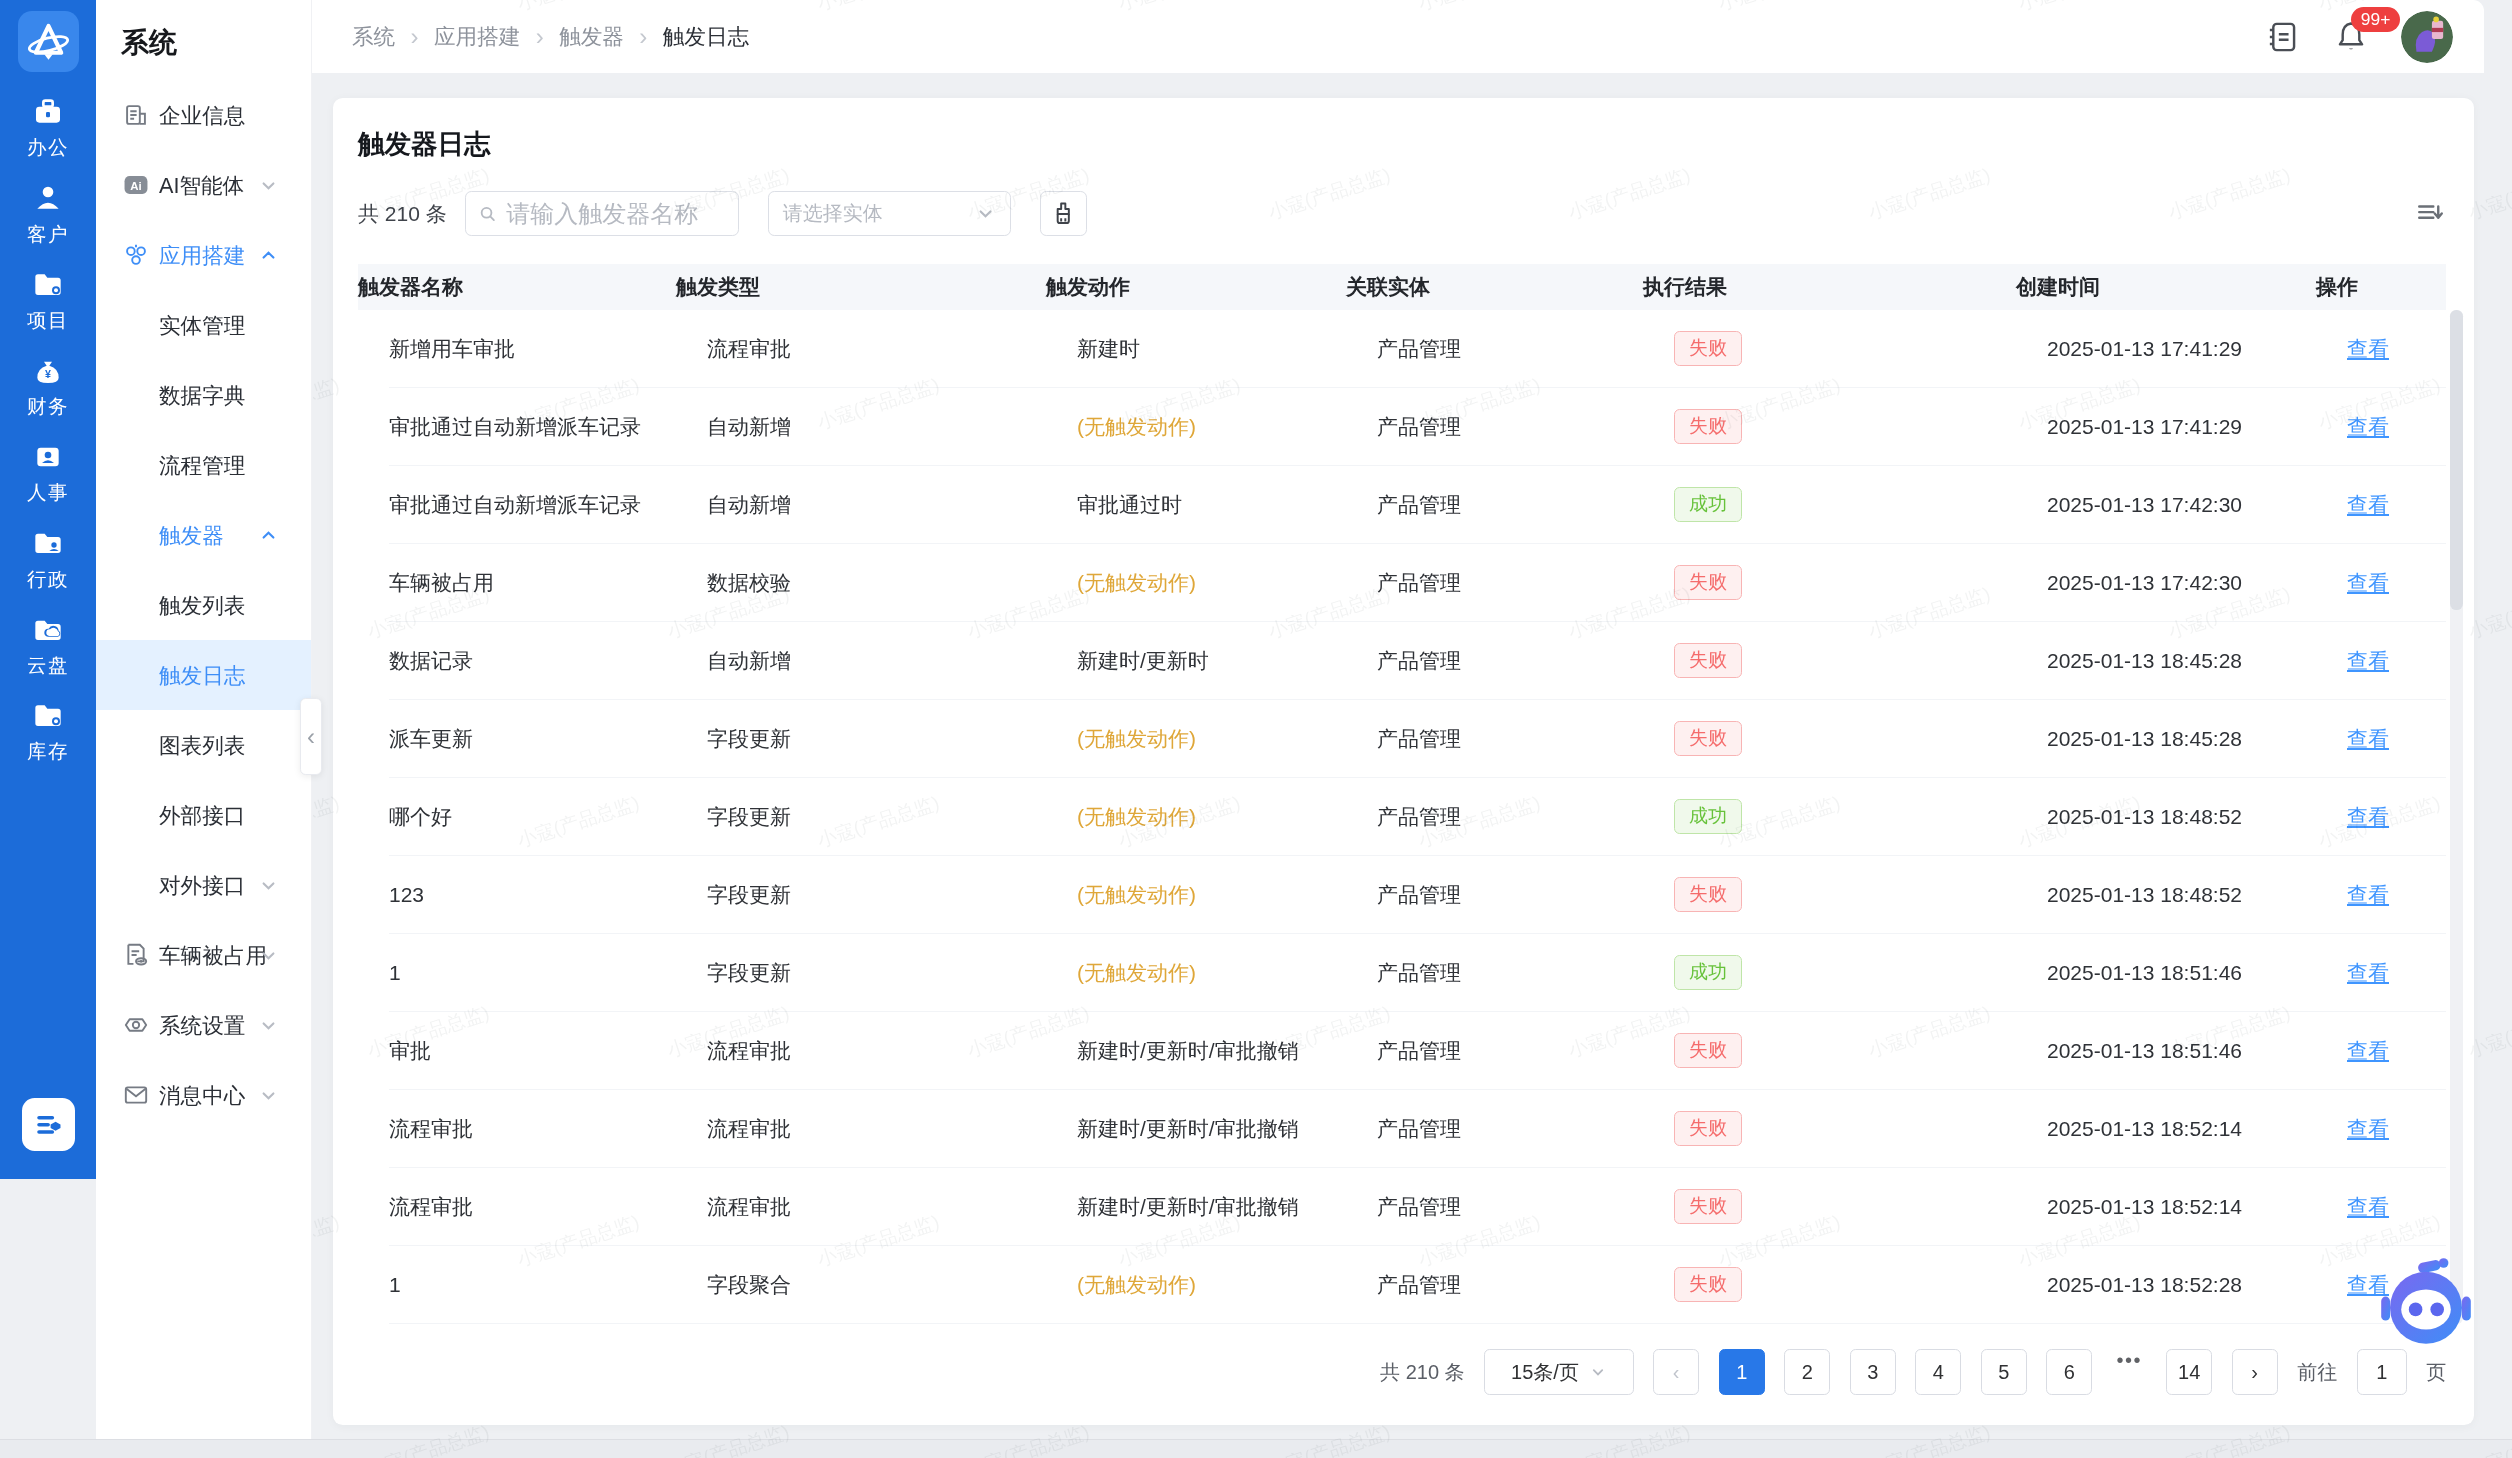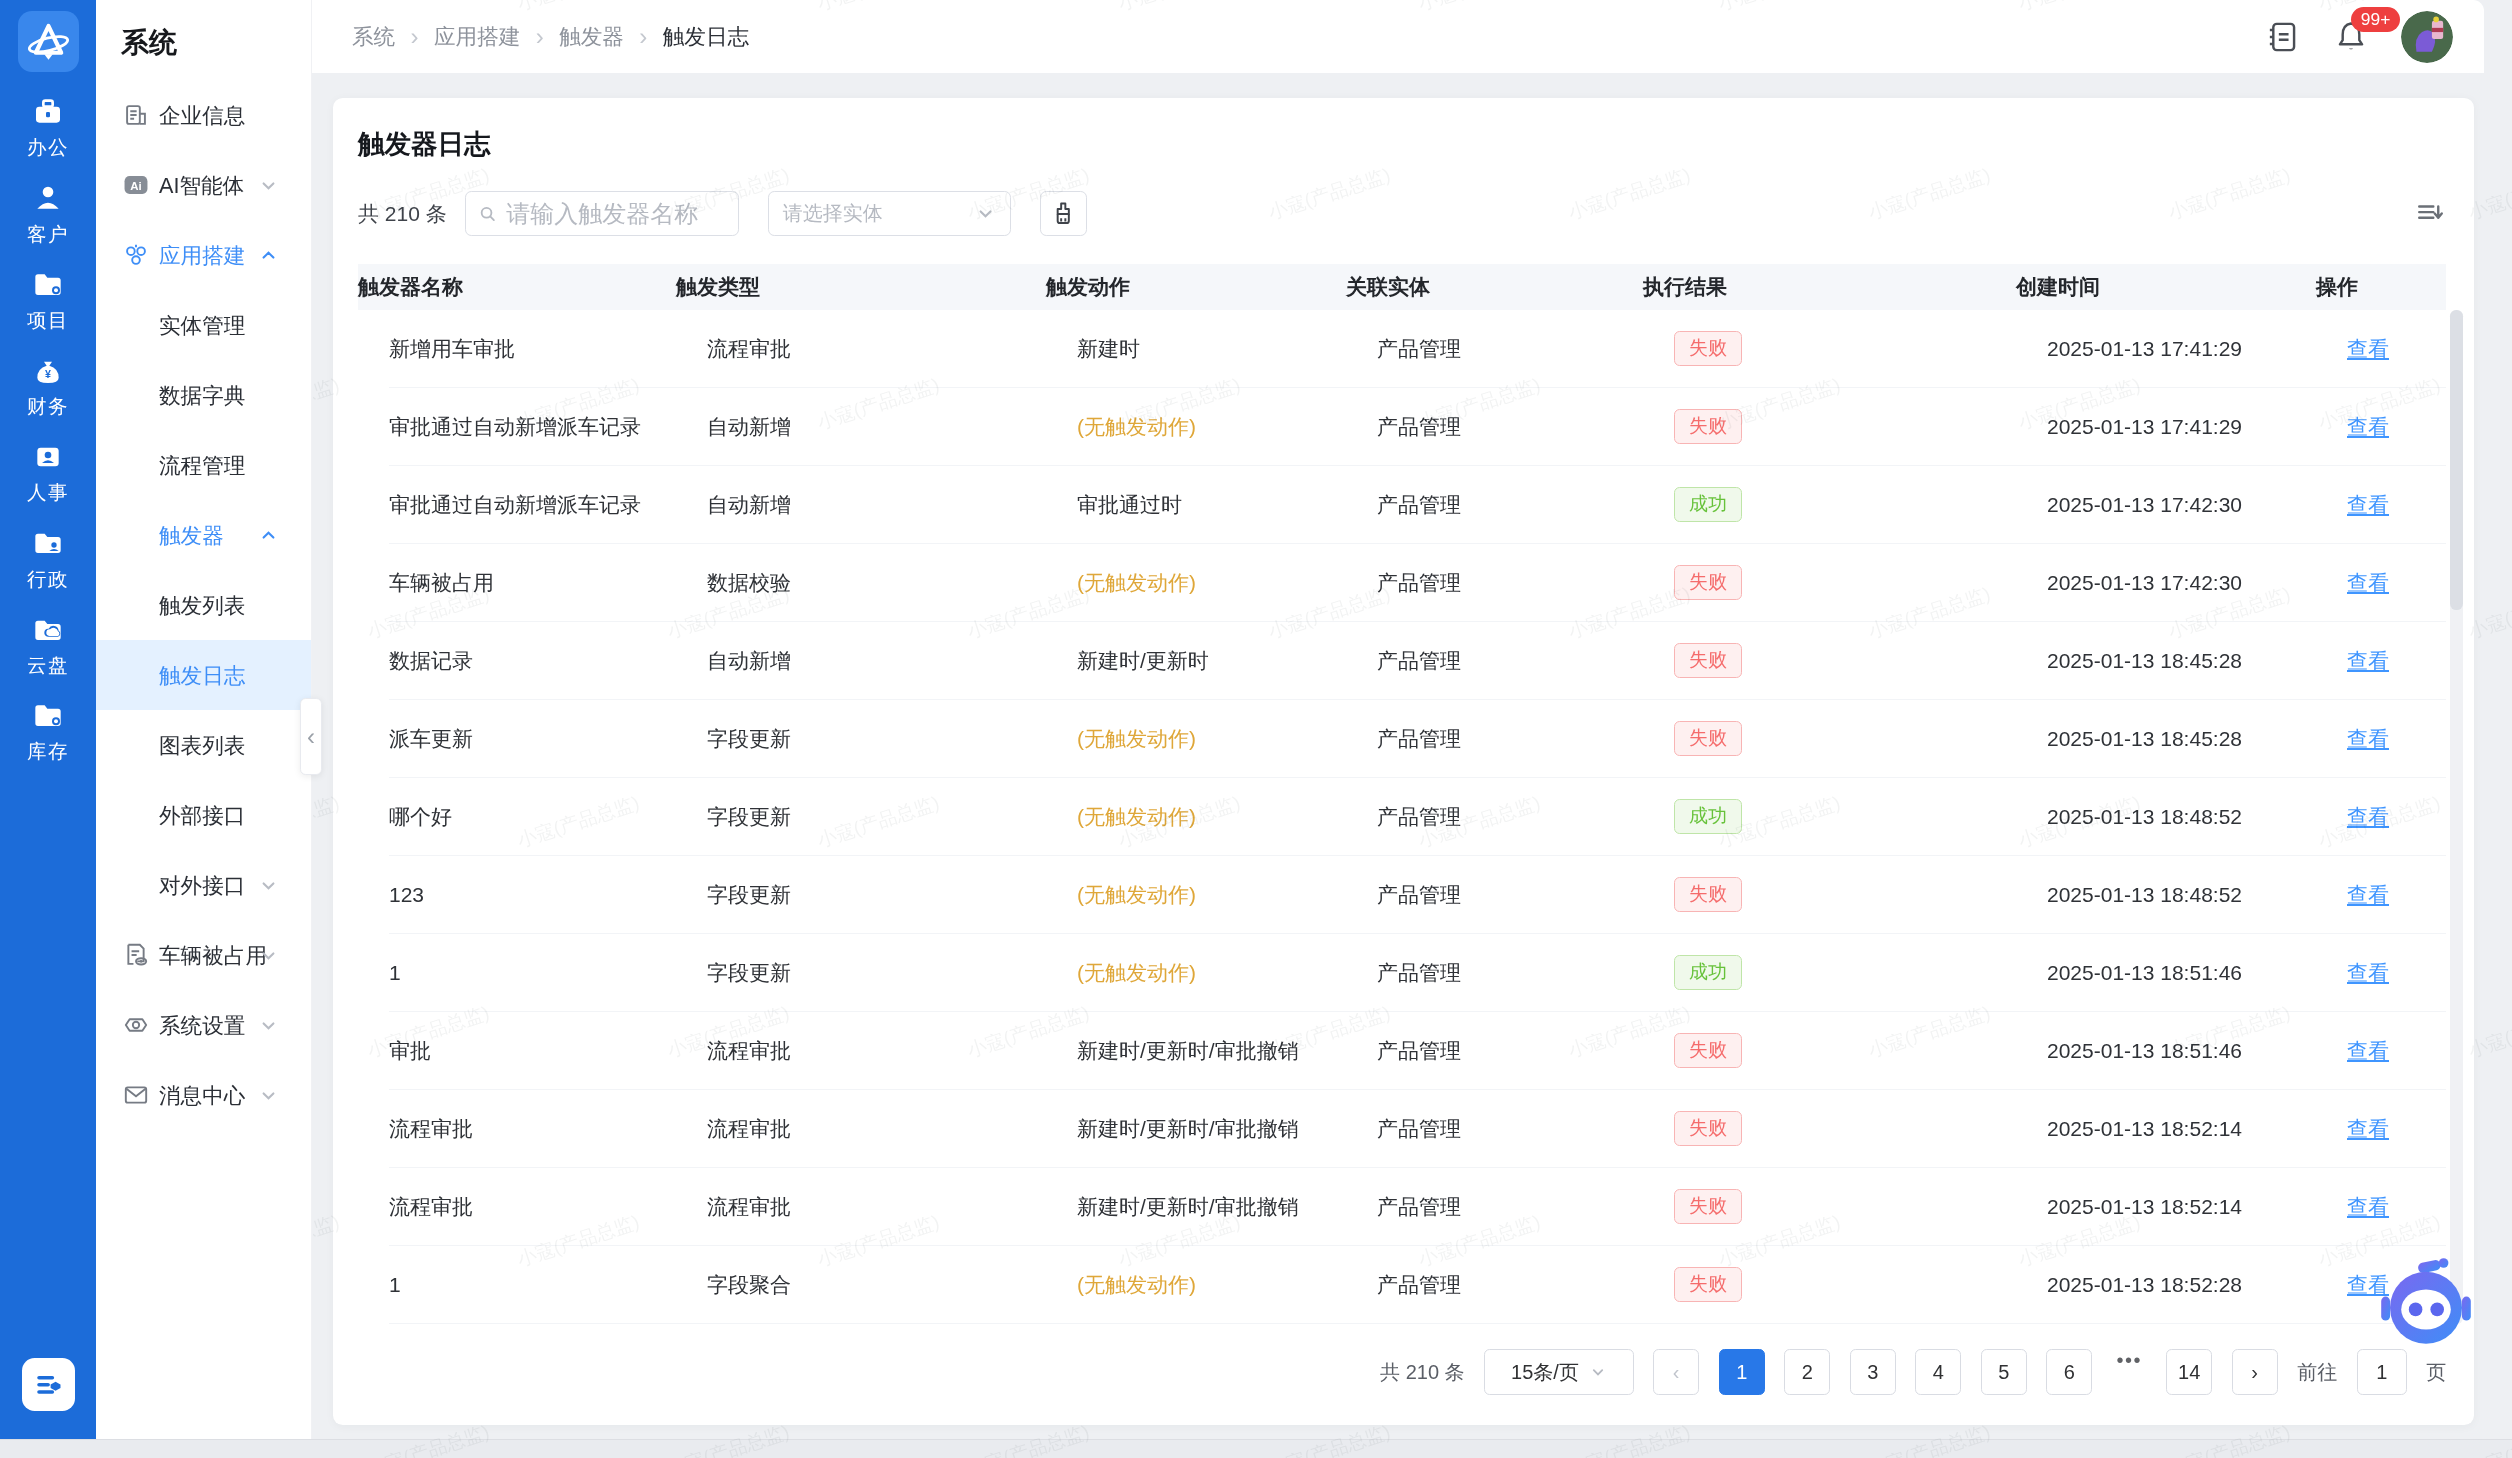--- a/index.html
+++ b/index.html
@@ -1,21 +1,21 @@
 <!DOCTYPE html>
 <html style="font-size:11px"><head>
 <meta charset="utf-8">
 <style>
   * { margin:0; padding:0; box-sizing:border-box; }
   html,body { width:2512px; height:1458px; overflow:hidden;
     font-family:"Liberation Sans","DejaVu Sans",sans-serif; background:#eef0f3; }
   .app { position:relative; width:2512px; height:1458px; display:flex; }
 
   
-  .rail { width:96px; background:#1c6cd9; height:1439px; display:flex; flex-direction:column; align-items:center; flex:none; position:relative; z-index:20; }
+  .rail { width:96px; background:#1c6cd9; height:1179px; display:flex; flex-direction:column; align-items:center; flex:none; position:relative; z-index:20; }
   .logo-tile { width:61px; height:61px; border-radius:14px; background:#3987ec; margin:11px 0 24px; display:flex; align-items:center; justify-content:center; }
   .rail-item { display:flex; flex-direction:column; align-items:center; gap:6.3px; margin-bottom:21px; cursor:pointer; }
   .rail-item svg { width:32px; height:32px; }
   .rail-label { color:#fff; font-size:19.5px; letter-spacing:1.4px; }
   .rail-bottom { margin-top:auto; margin-bottom:28px; width:53px; height:53px; background:#fff; border-radius:12.6px; display:flex; align-items:center; justify-content:center; }
 
   
   .side { width:216px; background:#fff; height:1439px; flex:none; position:relative; z-index:15; border-right:0.7px solid #f0f1f4; }
   .side-title { font-size:28px; font-weight:bold; color:#17191d; padding:24px 0 18px 25px; }
   .menu-item { position:relative; height:70px; display:flex; align-items:center; cursor:pointer; }

